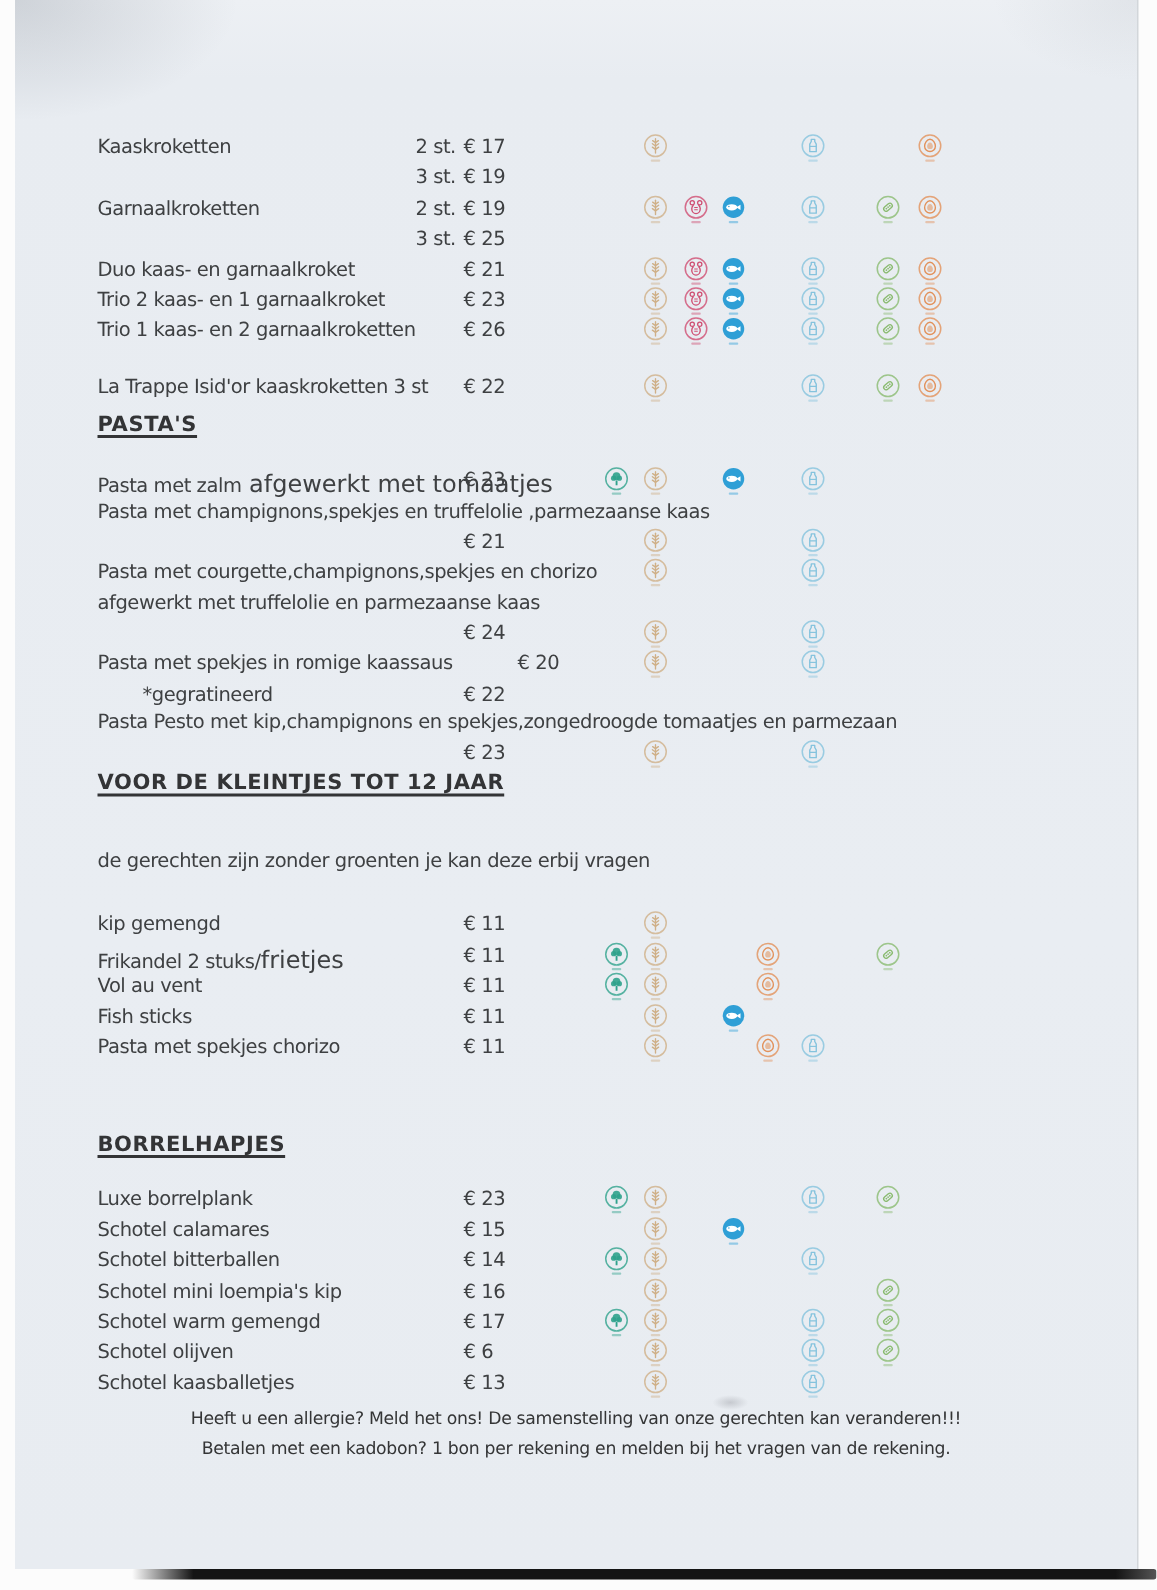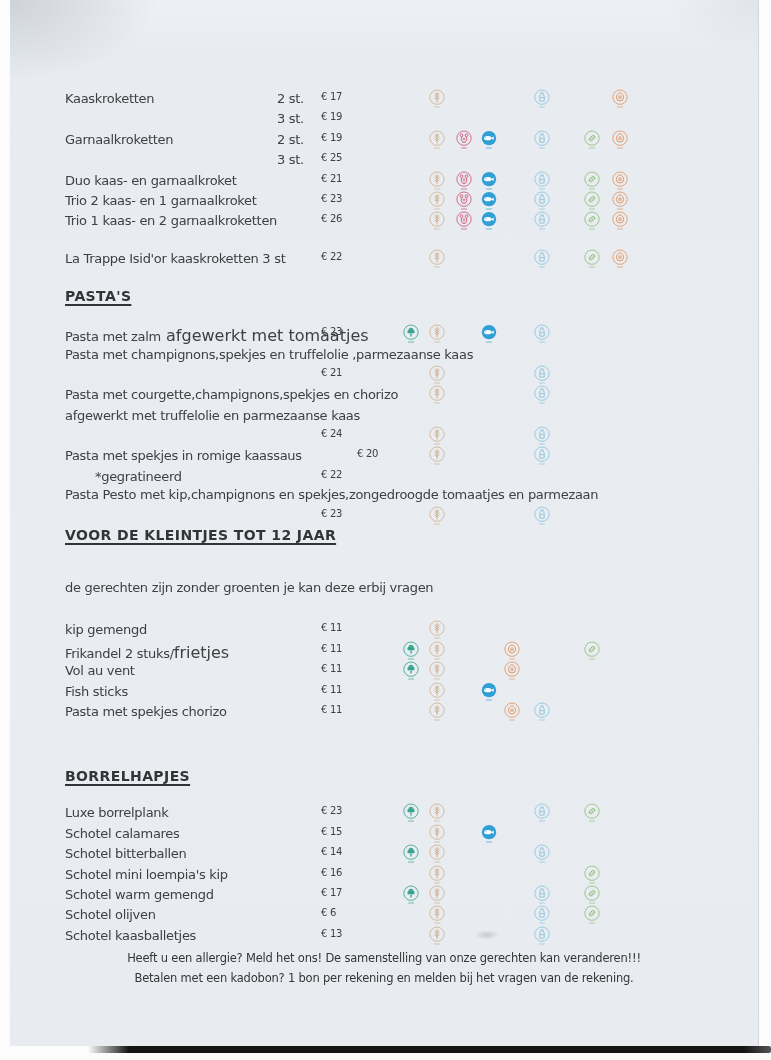--- a/index.html
+++ b/index.html
@@ -32,21 +32,21 @@
     position:absolute;left:55px;top:0;
     font-size:14px;font-weight:bold;color:#333436;letter-spacing:.4px;
     text-decoration:underline;text-underline-offset:3px;text-decoration-thickness:1.5px;
     white-space:nowrap;
   }
   .name{
     position:absolute;top:1px;font-size:13px;color:#3e4042;letter-spacing:-.3px;white-space:nowrap;
   }
   .small{font-size:16px;letter-spacing:0;}
   .qty{position:absolute;left:267px;top:1px;font-size:13px;color:#3e4042;white-space:nowrap;letter-spacing:-.3px;}
-  .price{position:absolute;left:299px;top:1px;font-size:10px;color:#3e4042;white-space:nowrap;letter-spacing:-.3px;margin-left:12px;}
+  .price{position:absolute;left:299px;top:1px;font-size:13px;color:#3e4042;white-space:nowrap;letter-spacing:-.3px;}
   .allergen{position:absolute;top:-2px;width:20px;height:22px;}
   .allergen svg{display:block;}
   .footer{
     margin-top:2px;text-align:center;font-size:11.5px;color:#343536;line-height:19.5px;letter-spacing:-.2px;
   }
 </style>
 </head>
 <body>
 
 <div class="paper">
@@ -358,21 +358,21 @@
         </span>
         <span class="allergen" style="left: 600px;">
           <svg width="20" height="21.7" viewBox="0 0 24 26" xmlns="http://www.w3.org/2000/svg">
     <circle cx="12" cy="11" r="8.6" fill="none" stroke="#e2915a" stroke-width="1.2" opacity=".8"></circle>
             <path d="M12 5.8c-2.5 0-4.3 3-4.3 5.5a4.3 4.3 0 0 0 8.6 0c0-2.5-1.8-5.5-4.3-5.5z" fill="none" stroke="#e2915a" stroke-width="1.1"></path>
                <path d="M12 8.3c-1.3 0-2.3 1.6-2.3 3a2.3 2.3 0 0 0 4.6 0c0-1.4-1-3-2.3-3z" fill="#e2915a" opacity=".55"></path>
     <rect x="8.2" y="22" width="7.6" height="1.7" rx=".8" fill="#e2915a" opacity=".45"></rect>
   </svg>
         </span>
       </div>
-      <div class="heading-row" style="margin-top: 18px;">
+      <div class="heading-row" style="margin-top: 5px;">
         <span class="heading">PASTA'S</span>
       </div>
       <div class="menu-row" style="margin-top: 17px;">
         <span class="name" style="left: 55px;">Pasta met zalm<span class="small"> afgewerkt met tomaatjes</span></span>
         <span class="price">€ 23</span>
         <span class="allergen" style="left: 391px;">
           <svg width="20" height="21.7" viewBox="0 0 24 26" xmlns="http://www.w3.org/2000/svg">
     <circle cx="12" cy="11" r="8.6" fill="none" stroke="#2fa28c" stroke-width="1.2" opacity=".8"></circle>
             <rect x="11.3" y="12.3" width="1.5" height="3.9" fill="#2fa28c"></rect>
                <circle cx="12" cy="8.9" r="3.1" fill="#2fa28c" opacity=".9"></circle>

